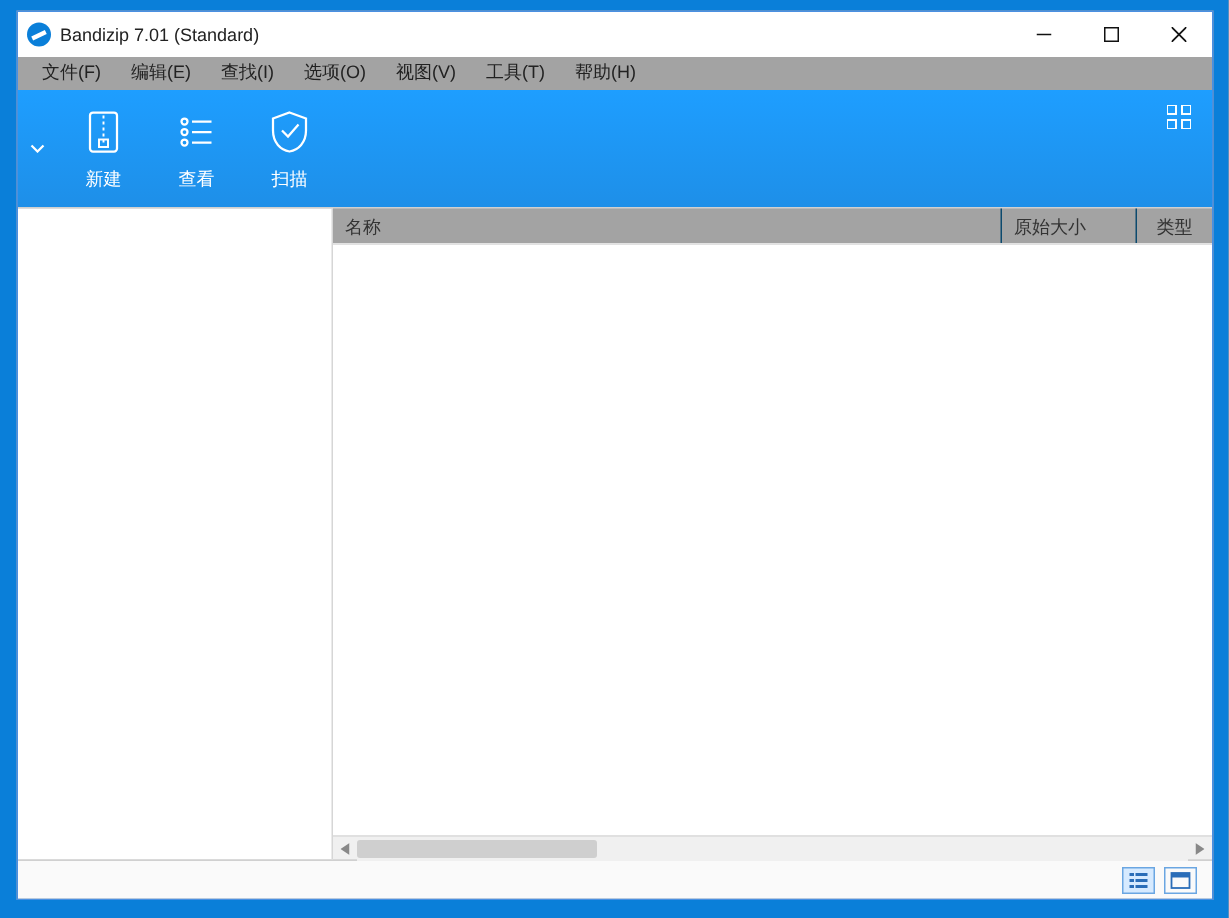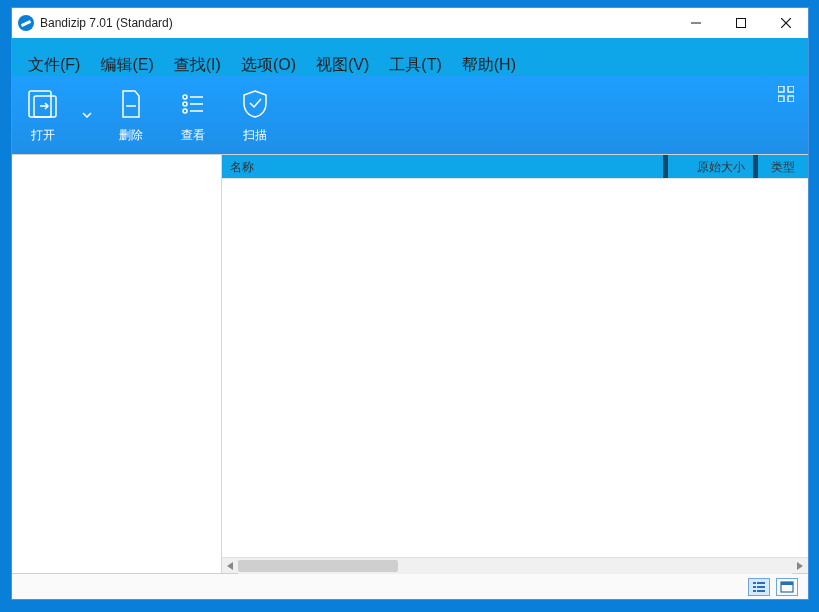--- a/index.html
+++ b/index.html
@@ -1,41 +1,41 @@
 <!DOCTYPE html>
 <html><head>
   <meta charset="utf-8">
   <style>
     * { box-sizing: border-box; margin: 0; padding: 0; font-family: "Microsoft YaHei", "Segoe UI", sans-serif; }
     body { background: #0a7fd9; width: 819px; height: 612px; overflow: hidden; }
-    .window { position: absolute; left: 11px; top: 7px; width: 798px; height: 593px; background: #0ea5e9; border: 1px solid #4a90e2; display: flex; flex-direction: column; }
+    .window { position: absolute; left: 11px; top: 7px; width: 798px; height: 593px; background: #a3a3a3; border: 1px solid #4a90e2; display: flex; flex-direction: column; }
     .titlebar { height: 30px; background: #fff; display: flex; align-items: center; padding-left: 6px; }
     .app-icon { width: 16px; height: 16px; border-radius: 50%; background: #0a7fd9; position: relative; margin-right: 6px; flex-shrink: 0; }
     .app-icon::after { content: ""; position: absolute; left: 3px; top: 7px; width: 10px; height: 3px; background: #fff; transform: rotate(-25deg); }
     .title { font-size: 12px; color: #222; flex: 1; }
     .win-controls { display: flex; height: 100%; }
     .win-btn { width: 45px; height: 30px; display: flex; align-items: center; justify-content: center; color: #111; }
     .win-btn svg { pointer-events: none; }
-    .menubar { height: 22px; display: flex; align-items: center; padding-left: 8px; gap: 4px; font-size: 16px; color: #222; margin-top: 16px; }
+    .menubar { height: 22px; display: flex; padding-left: 8px; gap: 4px; font-size: 12px; color: #222; }
     .menu-item { padding: 2px 8px; cursor: default; }
     .toolbar { height: 78px; background: linear-gradient(to bottom, #1e9eff, #1e8fe8); display: flex; align-items: center; color: #fff; position: relative; }
     .tool-group { display: flex; align-items: center; height: 100%; }
     .tool-btn { width: 62px; height: 100%; display: flex; flex-direction: column; align-items: center; justify-content: center; gap: 6px; font-size: 12px; }
     .tool-ico { height: 34px; display: flex; align-items: center; justify-content: center; }
     .dropdown-arrow { width: 26px; height: 100%; display: flex; align-items: center; justify-content: center; }
     .tool-spacer { flex: 1; }
     .qr-icon { position: absolute; right: 14px; top: 10px; }
     .content { flex: 1; display: flex; border-top: 1px solid #d0d0d0; min-height: 0; }
     .tree-pane { width: 210px; border-right: 1px solid #d6d6d6; background: #fff; }
     .list-pane { flex: 1; display: flex; flex-direction: column; min-width: 0; }
     .list-header { height: 24px; border-bottom: 1px solid #e2e2e2; display: flex; font-size: 12px; color: #333; }
-    .col { padding: 4px 8px; border-right: 5px solid #0c4a6e; white-space: nowrap; }
+    .col { padding: 4px 8px; border-right: 1px solid #0c4a6e; white-space: nowrap; }
     .col-name { flex: 1; min-width: 0; text-align: left; }
     .col-comp { width: 130px; text-align: right; }
-    .col-orig { width: 90px; text-align: right; }
+    .col-orig { width: 90px; text-align: left; }
     .col-type { width: 50px; text-align: center; border-right: none; }
     .list-body { flex: 1; background: #fff; }
     .hscroll { height: 16px; background: #f0f0f0; border-top: 1px solid #e0e0e0; display: flex; align-items: center; }
     .hs-arrow { width: 16px; height: 16px; display: flex; align-items: center; justify-content: center; color: #666; }
     .hs-track { flex: 1; height: 16px; background: #f0f0f0; position: relative; }
     .hs-thumb { position: absolute; left: 0; top: 2px; width: 160px; height: 12px; background: #cfcfcf; border-radius: 2px; }
     .statusbar { height: 26px; border-top: 1px solid #d0d0d0; background: #fafafa; display: flex; align-items: center; justify-content: flex-end; padding-right: 10px; gap: 6px; }
     .sb-btn { width: 22px; height: 18px; border: 1px solid #6aa6e2; display: flex; align-items: center; justify-content: center; }
     .sb-btn.active { background: #d6eaff; }
   </style>
@@ -72,49 +72,40 @@
     <div class="menu-item">编辑(E)</div>
     <div class="menu-item">查找(I)</div>
     <div class="menu-item">选项(O)</div>
     <div class="menu-item">视图(V)</div>
     <div class="menu-item">工具(T)</div>
     <div class="menu-item">帮助(H)</div>
   </div>
 
   <div class="toolbar">
     <div class="tool-group">
-      <div class="tool-btn">
-        <div class="tool-ico">
-          <svg width="34" height="30">
-              <rect x="3" y="2" width="22" height="26" rx="2" fill="none" stroke="#fff" stroke-width="1.5"></rect>
-              <rect x="8" y="7" width="22" height="21" rx="2" fill="none" stroke="#fff" stroke-width="1.5"></rect>
-              <path d="M14 17 L22 17 M19 14 L22 17 L19 20" fill="none" stroke="#fff" stroke-width="1.5"></path>
-            </svg>
-        </div>
-        <span>打开</span>
-      </div>
       <div class="dropdown-arrow">
         <svg width="10" height="6">
             <path d="M1 1 L5 5 L9 1" fill="none" stroke="#fff" stroke-width="1.5"></path>
           </svg>
       </div>
     </div>
 
 
+    <div class="tool-btn">
+      <div class="tool-ico">
+        <svg width="26" height="30">
+            <rect x="4" y="2" width="18" height="26" rx="2" fill="none" stroke="#fff" stroke-width="1.5"></rect>
+            <line x1="13" y1="4" x2="13" y2="22" stroke="#fff" stroke-width="1.3" stroke-dasharray="2 2"></line>
+            <rect x="10" y="20" width="6" height="5" fill="none" stroke="#fff" stroke-width="1.3"></rect>
+          </svg>
+      </div>
+      <span>新建</span>
+    </div>
 
 
-    <div class="tool-btn">
-      <div class="tool-ico">
-        <svg width="24" height="30">
-            <path d="M4 2 L16 2 L20 7 L20 28 L4 28 Z" fill="none" stroke="#fff" stroke-width="1.5"></path>
-            <line x1="7" y1="17" x2="17" y2="17" stroke="#fff" stroke-width="1.5"></line>
-          </svg>
-      </div>
-      <span>删除</span>
-    </div>
 
 
     <div class="tool-btn">
       <div class="tool-ico">
         <svg width="28" height="30">
             <circle cx="6" cy="8" r="2" fill="none" stroke="#fff" stroke-width="1.5"></circle>
             <line x1="11" y1="8" x2="24" y2="8" stroke="#fff" stroke-width="1.5"></line>
             <circle cx="6" cy="15" r="2" fill="none" stroke="#fff" stroke-width="1.5"></circle>
             <line x1="11" y1="15" x2="24" y2="15" stroke="#fff" stroke-width="1.5"></line>
             <circle cx="6" cy="22" r="2" fill="none" stroke="#fff" stroke-width="1.5"></circle>

